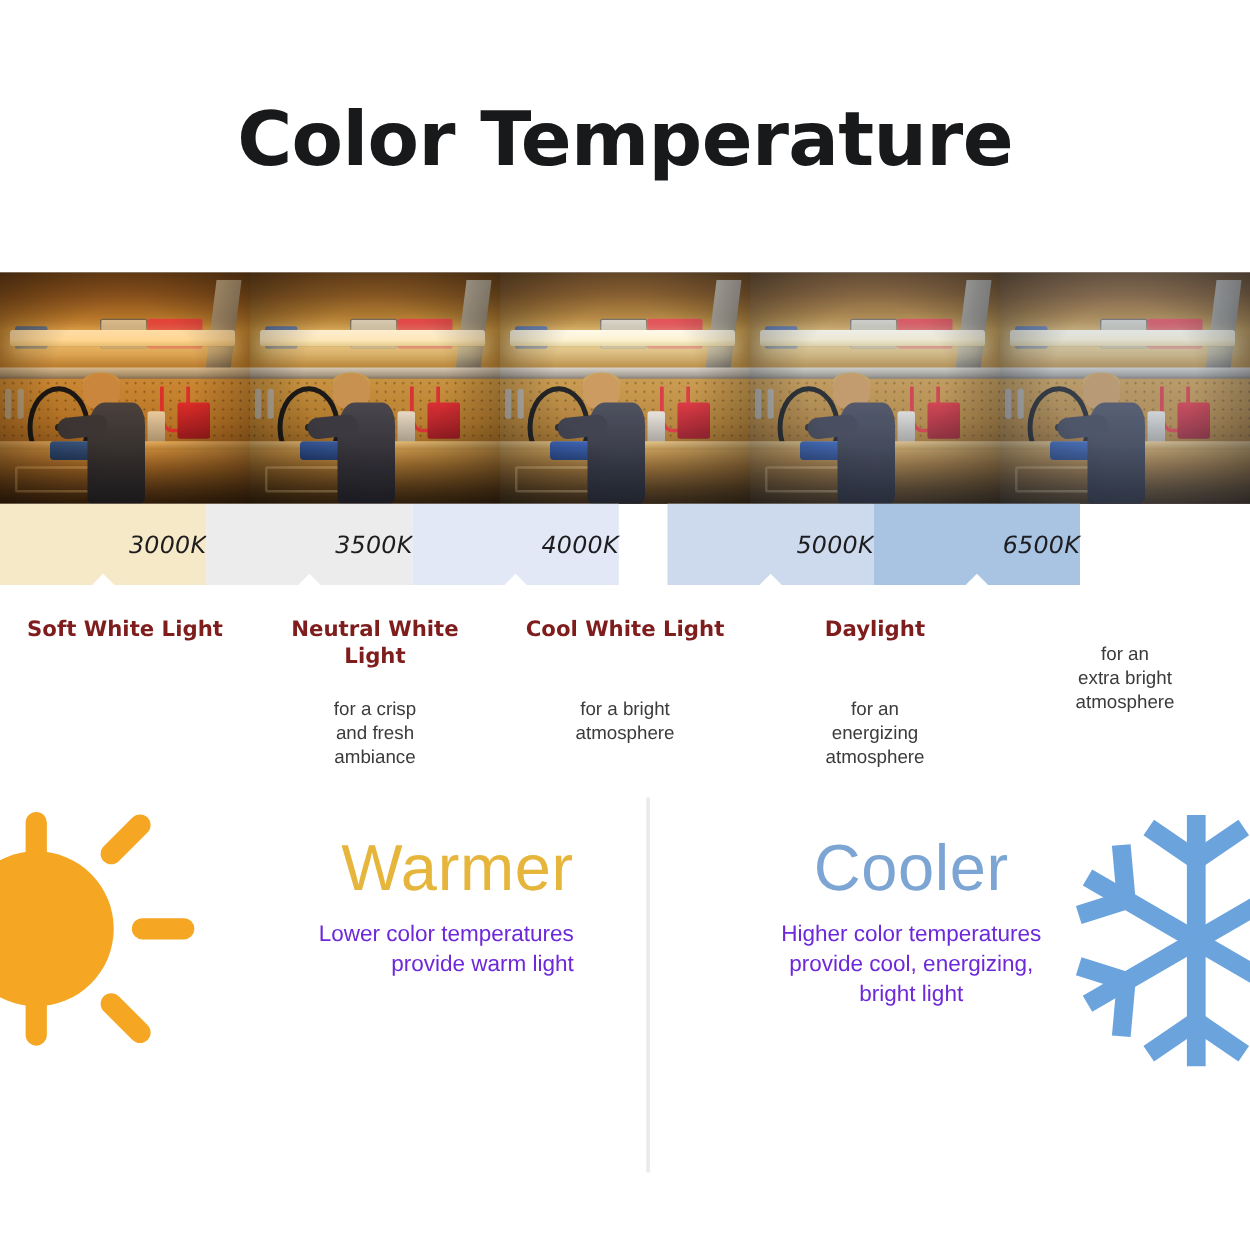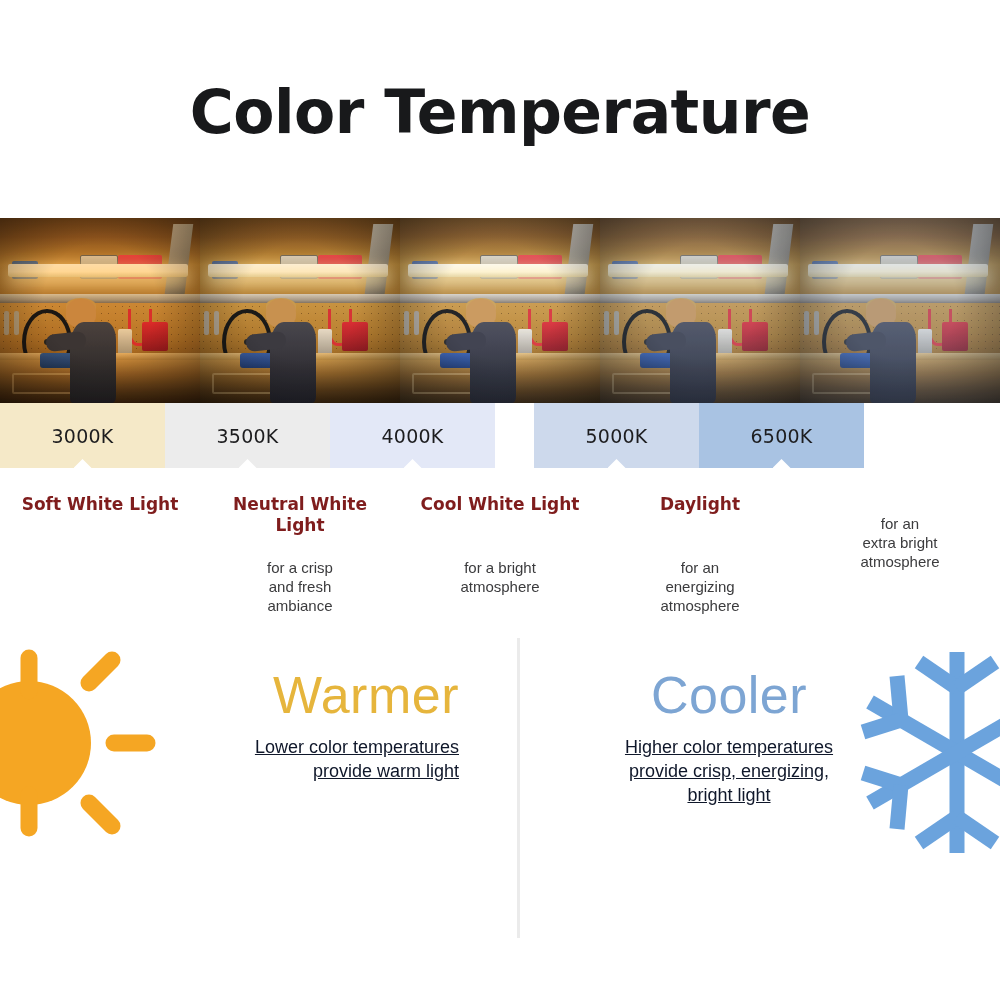--- a/index.html
+++ b/index.html
@@ -172,21 +172,22 @@
     width: 1000px;
     height: 65px;
     position: relative;
   }
   .swatch {
     width: 165px;
     height: 65px;
     position: relative;
     display: flex;
     align-items: center;
-    justify-content: center;
+    justify-content: flex-end;
+    font-style: italic;
   }
   .swatch-label {
     font-family: "DejaVu Sans", sans-serif;
     font-size: 19px;
     font-weight: 400;
     color: #1d1d1f;
     letter-spacing: 0.2px;
   }
   .swatch-notch {
     position: absolute;
@@ -283,24 +284,23 @@
     line-height: 1.05;
     margin: 0;
     letter-spacing: 0.5px;
   }
   .word-warm { color: #e6b53c; }
   .word-cool { color: #7da5d3; }
   .small-copy {
     font-family: "Liberation Sans", sans-serif;
     font-size: 18px;
     line-height: 1.32;
-    color: #0f172a;
+    color: #6d28d9;
     margin: 14px 0 0 0;
     white-space: pre-line;
-    text-decoration: underline;
   }
 </style>
 </head>
 <body>
 
 <div class="title-wrap">
   <h1 class="page-title">Color Temperature</h1>
 </div>
 
 <div class="photo-strip" id="photoStrip">
@@ -557,17 +557,17 @@
 
   <div class="warm-block">
     <p class="big-word word-warm">Warmer</p>
     <p class="small-copy">Lower color temperatures
 provide warm light</p>
   </div>
 
   <div class="cool-block">
     <p class="big-word word-cool">Cooler</p>
     <p class="small-copy">Higher color temperatures
-provide crisp, energizing,
+provide cool, energizing,
 bright light</p>
   </div>
 
 </div>
 
 </body></html>

